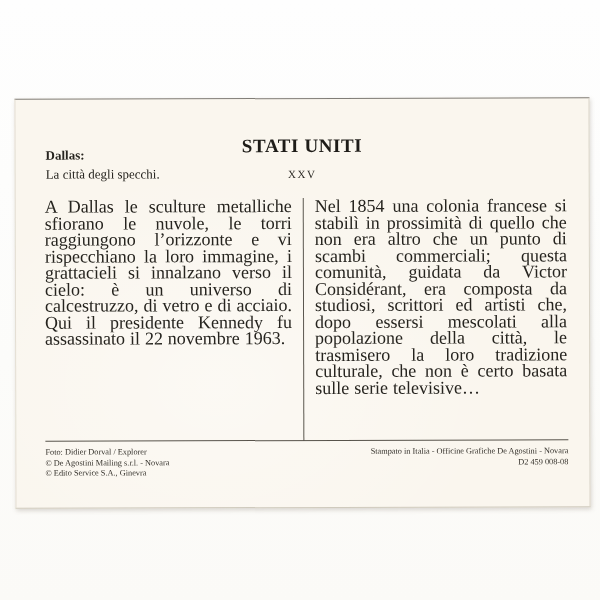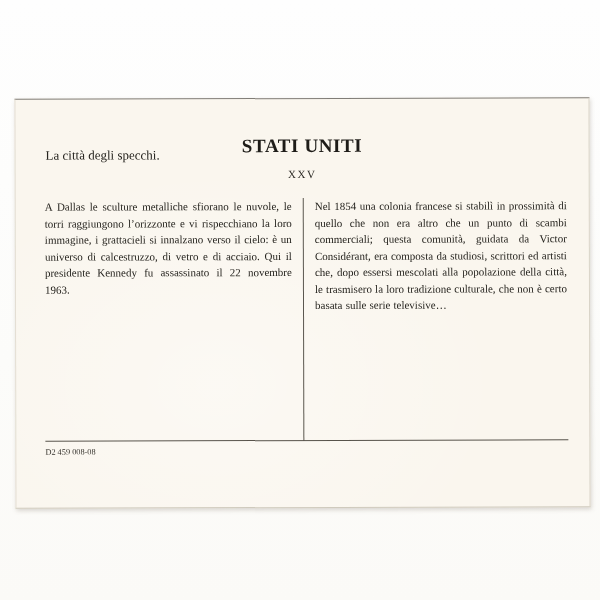--- a/index.html
+++ b/index.html
@@ -66,21 +66,21 @@
   
   .text-columns {
     position: absolute;
     left: 29px;
     top: 99px;
     width: 523px;
     display: flex;
     align-items: flex-start;
   }
   .col {
-    font-size: 11px;
+    font-size: 18px;
     line-height: 16.5px;
     text-align: justify;
     word-spacing: 0.4px;
   }
   .col p { margin: 0; }
   .col-left  { width: 247px; }
   .col-right { width: 252px; }
   .column-divider {
     width: 1px;
     height: 243px;
@@ -111,20 +111,21 @@
   .credits-left  { text-align: left; }
   .credits-right { text-align: right; }
 </style>
 </head>
 <body>
 
 <div class="page">
   <div class="card">
 
     <div class="corner-label">
+      <div class="place-name">Dallas:</div>
       <div class="card-subtitle">La città degli specchi.</div>
     </div>
 
     <div class="title-block">
       <div class="card-title">STATI UNITI</div>
       <div class="series-numeral">XXV</div>
     </div>
 
     <div class="text-columns">
       <div class="col col-left">
@@ -132,20 +133,26 @@
       </div>
       <div class="column-divider"></div>
       <div class="col col-right">
         <p>Nel 1854 una colonia francese si stabilì in prossimità di quello che non era altro che un punto di scambi commerciali; questa comu­nità, guidata da Victor Considérant, era composta da studiosi, scrittori ed artisti che, dopo essersi mescolati alla popolazione della città, le trasmisero la loro tradizione culturale, che non è certo basata sulle serie televisive…</p>
       </div>
     </div>
 
     <div class="footer">
       <hr class="footer-rule">
       <div class="credits">
+        <div class="credits-left">
+          <div>Foto: Didier Dorval / Explorer</div>
+          <div>© De Agostini Mailing s.r.l. - Novara</div>
+          <div>© Edito Service S.A., Ginevra</div>
+        </div>
         <div class="credits-right">
+          <div>Stampato in Italia - Officine Grafiche De Agostini - Novara</div>
           <div>D2 459 008-08</div>
         </div>
       </div>
     </div>
 
   </div>
 </div>
 
 </body></html>

